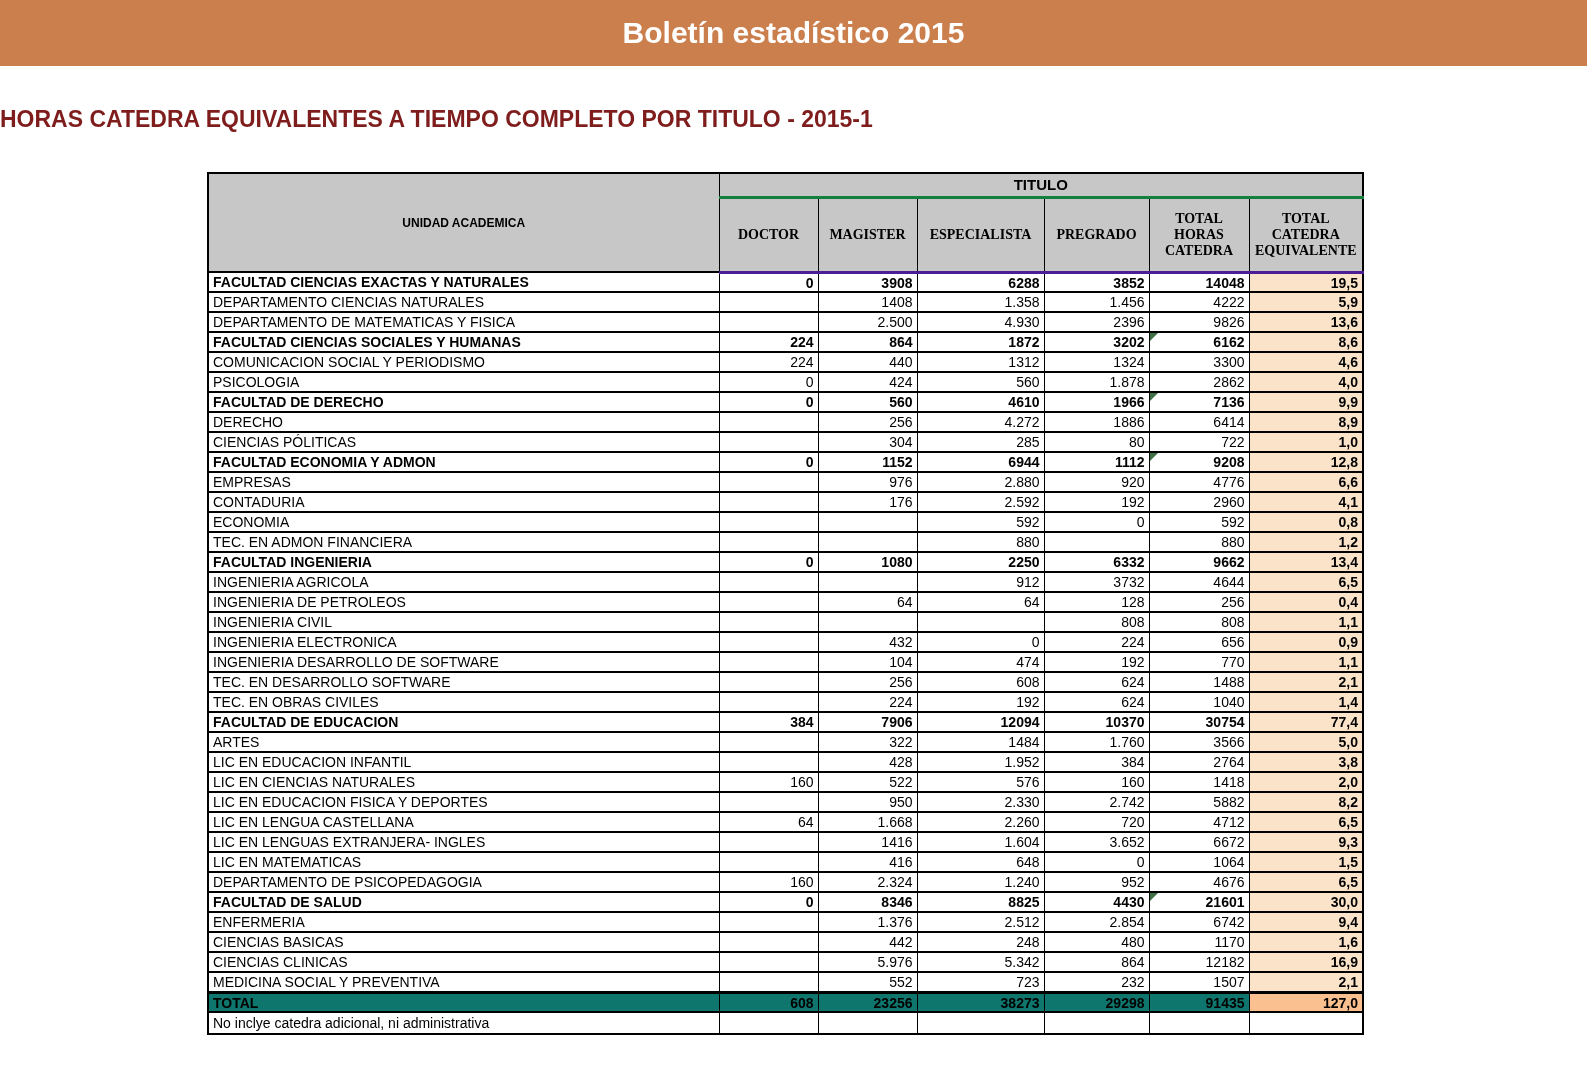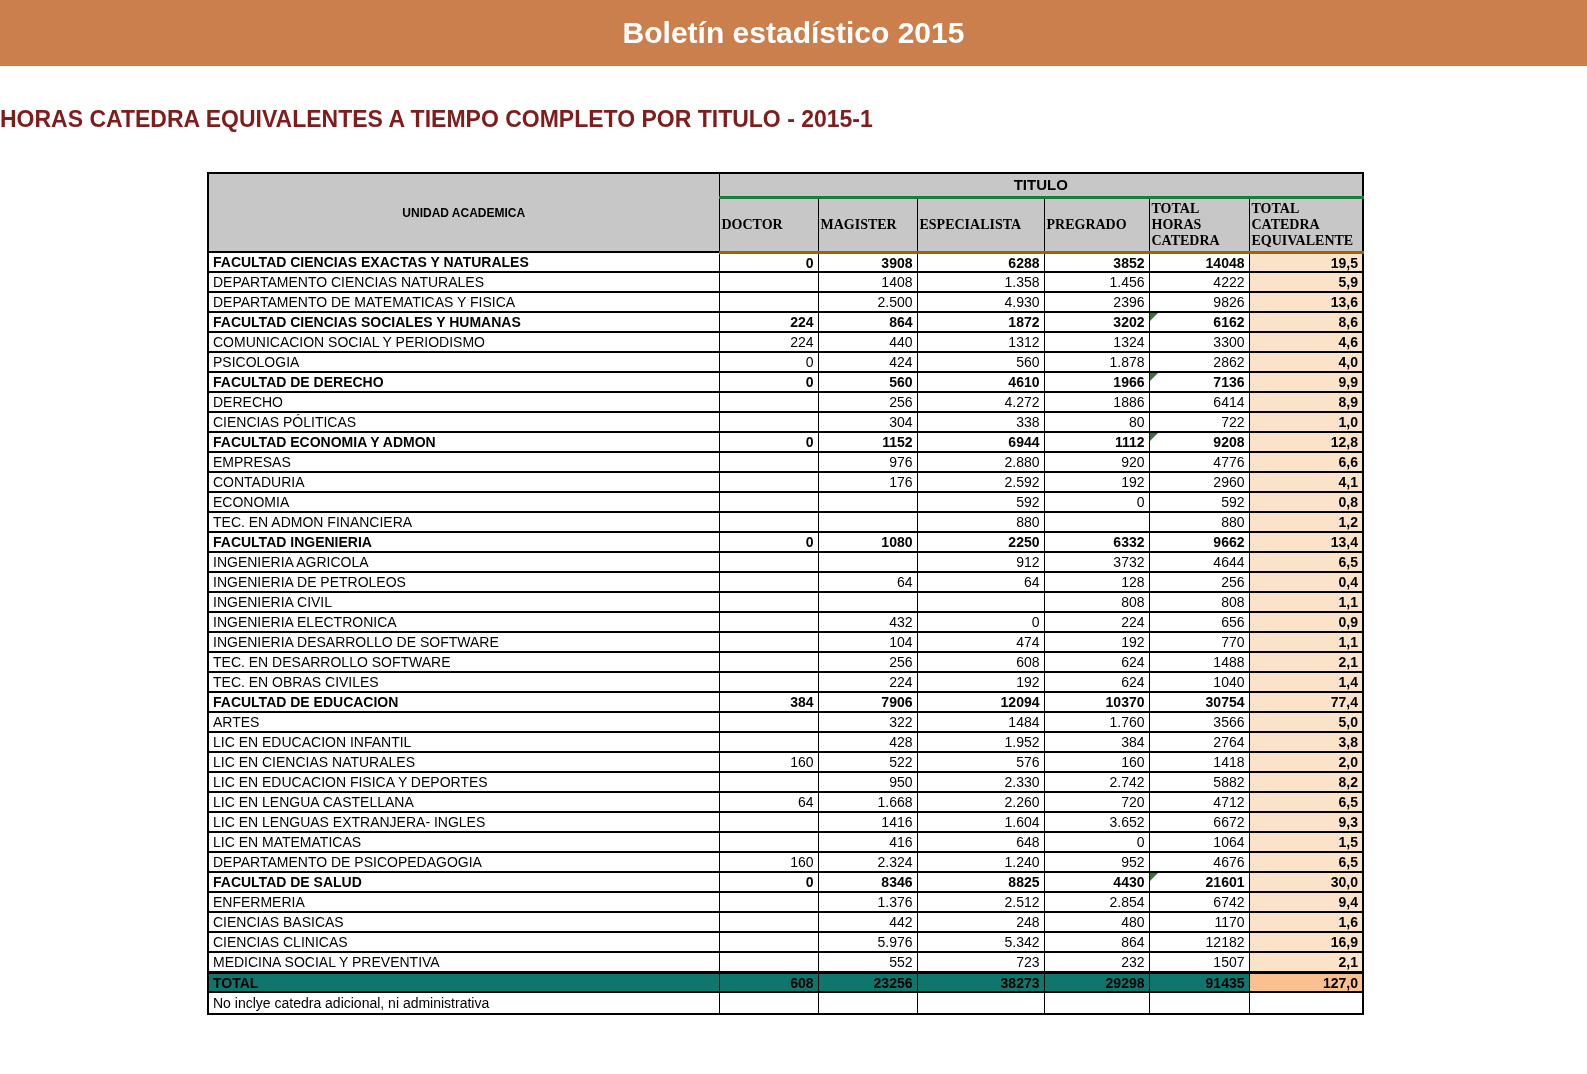--- a/index.html
+++ b/index.html
@@ -41,23 +41,23 @@
   thead th { background:#C7C7C7; }
   .h-unidad {
     font-size:12px; font-weight:bold; text-align:center; vertical-align:middle;
   }
   .h-titulo {
     font-size:15px; font-weight:bold; text-align:center;
     height:24px; border-bottom:3px solid #15803d;
   }
   .subhead th {
     font-family:"Liberation Serif", serif;
-    font-size:14px; font-weight:bold; text-align:left; vertical-align:middle;
-    height:53px; padding:2px 2px;
-    border-bottom:3px solid #a16207;
+    font-size:14px; font-weight:bold; text-align:center; vertical-align:middle;
+    height:53px; padding:12px 2px;
+    border-bottom:3px solid #4c1d95;
     white-space:normal; line-height:1.15;
   }
   tbody td {
     height:20px; font-size:14px; padding:0 4px; line-height:1;
     vertical-align:middle; position:relative; background:#ffffff;
   }
   tbody td.name { text-align:left; }
   tbody td.num  { text-align:right; }
   tbody td.equiv { font-weight:bold; background:#FBE3C9; }
   tr.bold td { font-weight:bold; border-top:2px solid #14532d; }
@@ -183,21 +183,21 @@
           <td class="num">256</td>
           <td class="num">4.272</td>
           <td class="num">1886</td>
           <td class="num">6414</td>
           <td class="num equiv">8,9</td>
         </tr>
         <tr>
           <td class="name">CIENCIAS PÓLITICAS</td>
           <td class="num"></td>
           <td class="num">304</td>
-          <td class="num">338</td>
+          <td class="num">285</td>
           <td class="num">80</td>
           <td class="num">722</td>
           <td class="num equiv">1,0</td>
         </tr>
         <tr class="bold">
           <td class="name">FACULTAD ECONOMIA Y ADMON</td>
           <td class="num">0</td>
           <td class="num">1152</td>
           <td class="num">6944</td>
           <td class="num">1112</td>

